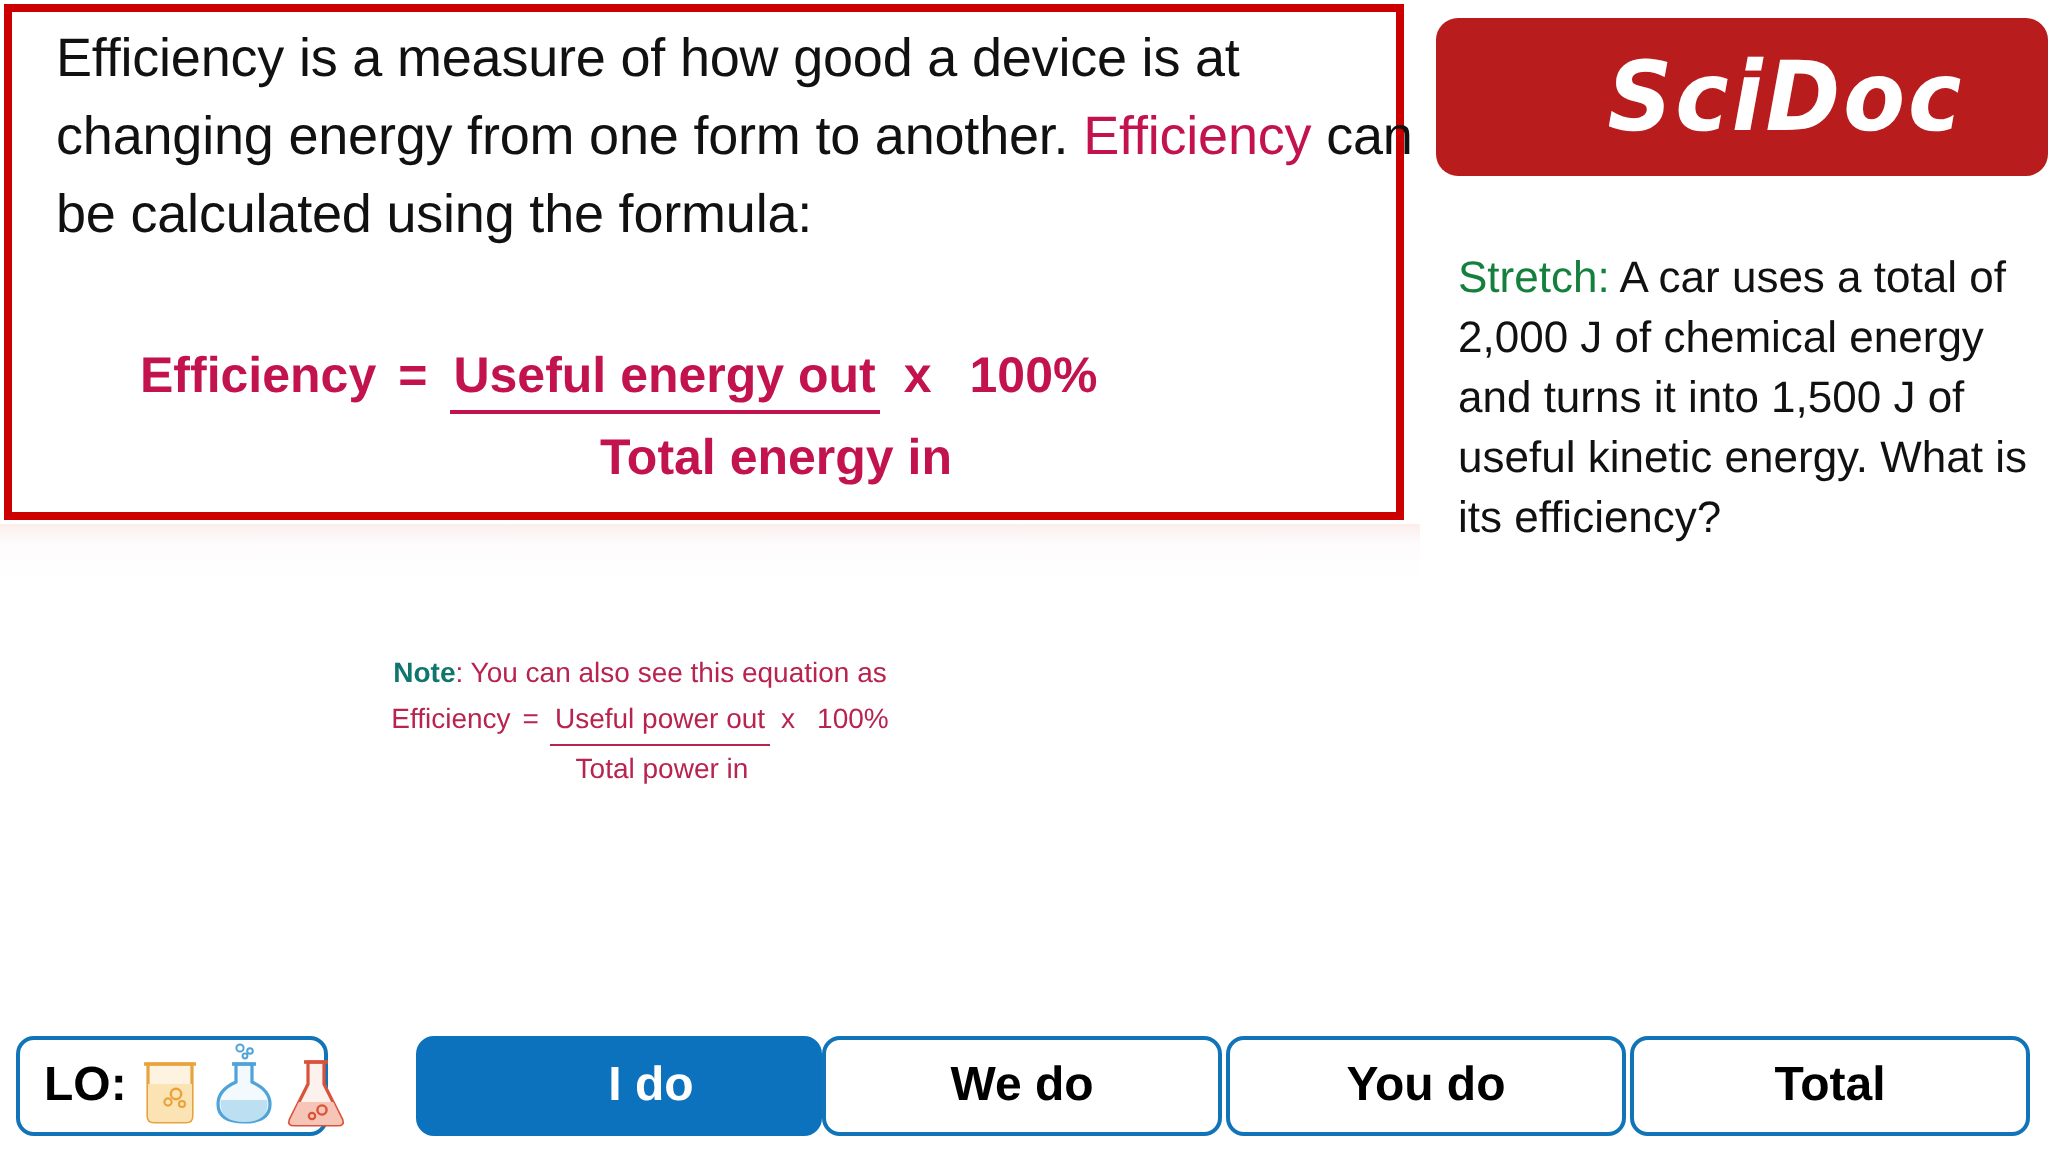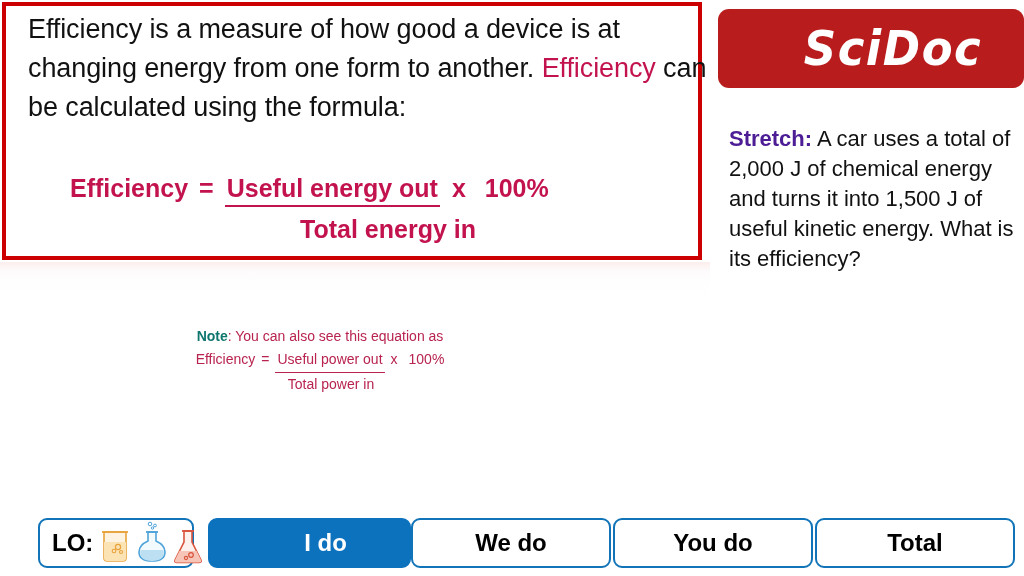--- a/index.html
+++ b/index.html
@@ -136,22 +136,22 @@
   #stretch-block {
     position: absolute;
     left: 729px;
     top: 124px;
     width: 292px;
     font-size: 22px;
     line-height: 30px;
     color: #111111;
   }
   #stretch-label {
-    color: #4c1d95;
-    font-weight: bold;
+    color: #15803d;
+    font-weight: normal;
   }
 
   
   #bottom-nav {
     position: absolute;
     left: 0;
     top: 518px;
     width: 1024px;
     height: 52px;
   }
@@ -169,21 +169,21 @@
     font-size: 24px;
     font-weight: bold;
     color: #000000;
   }
   .nav-btn.active {
     background: #0C72BE;
     color: #ffffff;
     border-color: #0C72BE;
     padding-left: 32px;
   }
-  #nav-lo   { left: 8px;   width: 156px; justify-content: flex-start; padding-left: 12px; margin-left: 30px; }
+  #nav-lo   { left: 8px;   width: 156px; justify-content: flex-start; padding-left: 12px; }
   #nav-ido  { left: 208px; width: 203px; }
   #nav-wedo { left: 411px; width: 200px; }
   #nav-youdo{ left: 613px; width: 200px; }
   #nav-test { left: 815px; width: 200px; }
 
   #lo-label { font-size: 24px; font-weight: bold; color: #000; margin-right: 4px; }
   #lo-icons { display: flex; align-items: flex-end; height: 44px; }
   #lo-icons svg { display: block; }
 </style>
 </head>

